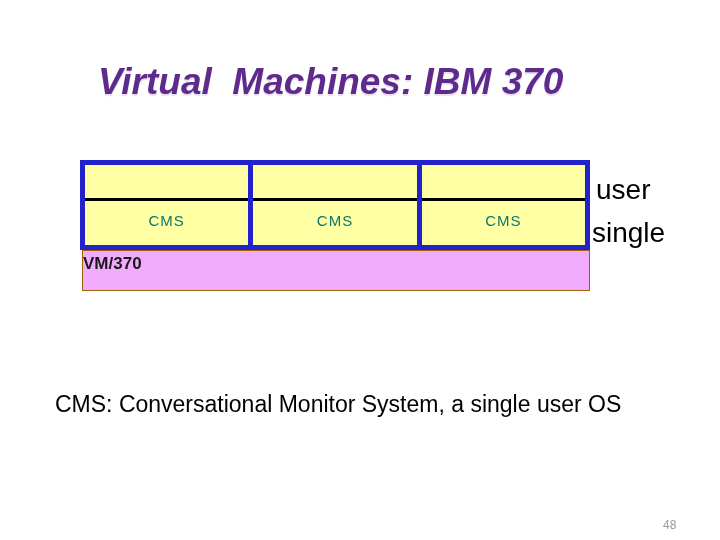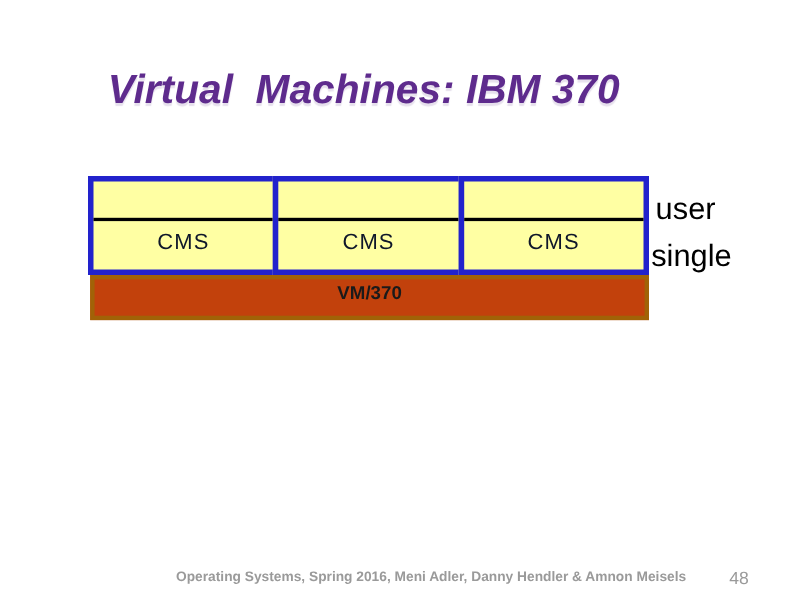--- a/index.html
+++ b/index.html
@@ -47,33 +47,32 @@
     height: 36px;
     border-bottom: 3px solid #000000;
   }
   .vm-cell .kernel-part {
     flex: 1;
     display: flex;
     align-items: center;
     justify-content: center;
   }
   .cms-label {
-    font-size: 20px;
-    color: #0f172a;
+    font-size: 15px;
+    color: #0f766e;
     letter-spacing: 1px;
     padding-bottom: 6px;
   }
 
   .layer-box {
     position: absolute;
     left: 82px;
     width: 508px;
-    background: #c2410c;
-    border: 4px solid #a16207;
-    text-align: center;
+    background: #f0abfc;
+    border: 1px solid #a16207;
   }
   .vm370-box { top: 250px; height: 41px; }
   .hw-box    { top: 289px; height: 45px; border-top-width: 2px; }
   .layer-label {
     display: inline-block;
     margin-top: 3px;
     font-size: 17px;
     font-weight: 600;
     color: #1a1a1a;
   }
@@ -101,21 +100,21 @@
     top: 517px;
     font-size: 12.5px;
     font-weight: bold;
     color: #9A9A9A;
     white-space: pre;
   }
   .page-number {
     position: absolute;
     left: 663px;
     top: 518px;
-    font-size: 16px;
+    font-size: 12px;
     color: #9A9A9A;
   }
 </style>
 </head>
 <body>
 
 <div class="slide">
 
   <div class="title">Virtual  Machines: IBM 370</div>
 
@@ -142,18 +141,18 @@
 
   <div class="side-label user">user</div>
 
   <div class="side-label kernel">single</div>
 
   <div class="layer-box vm370-box">
     <span class="layer-label">VM/370</span>
   </div>
 
 
+  <div class="caption">CMS: Conversational Monitor System, a single user OS</div>
 
-  <div class="footer">Operating Systems, Spring 2016, Meni Adler, Danny Hendler &amp; Amnon Meisels</div>
 
   <div class="page-number">48</div>
 
 </div>
 
 </body></html>

